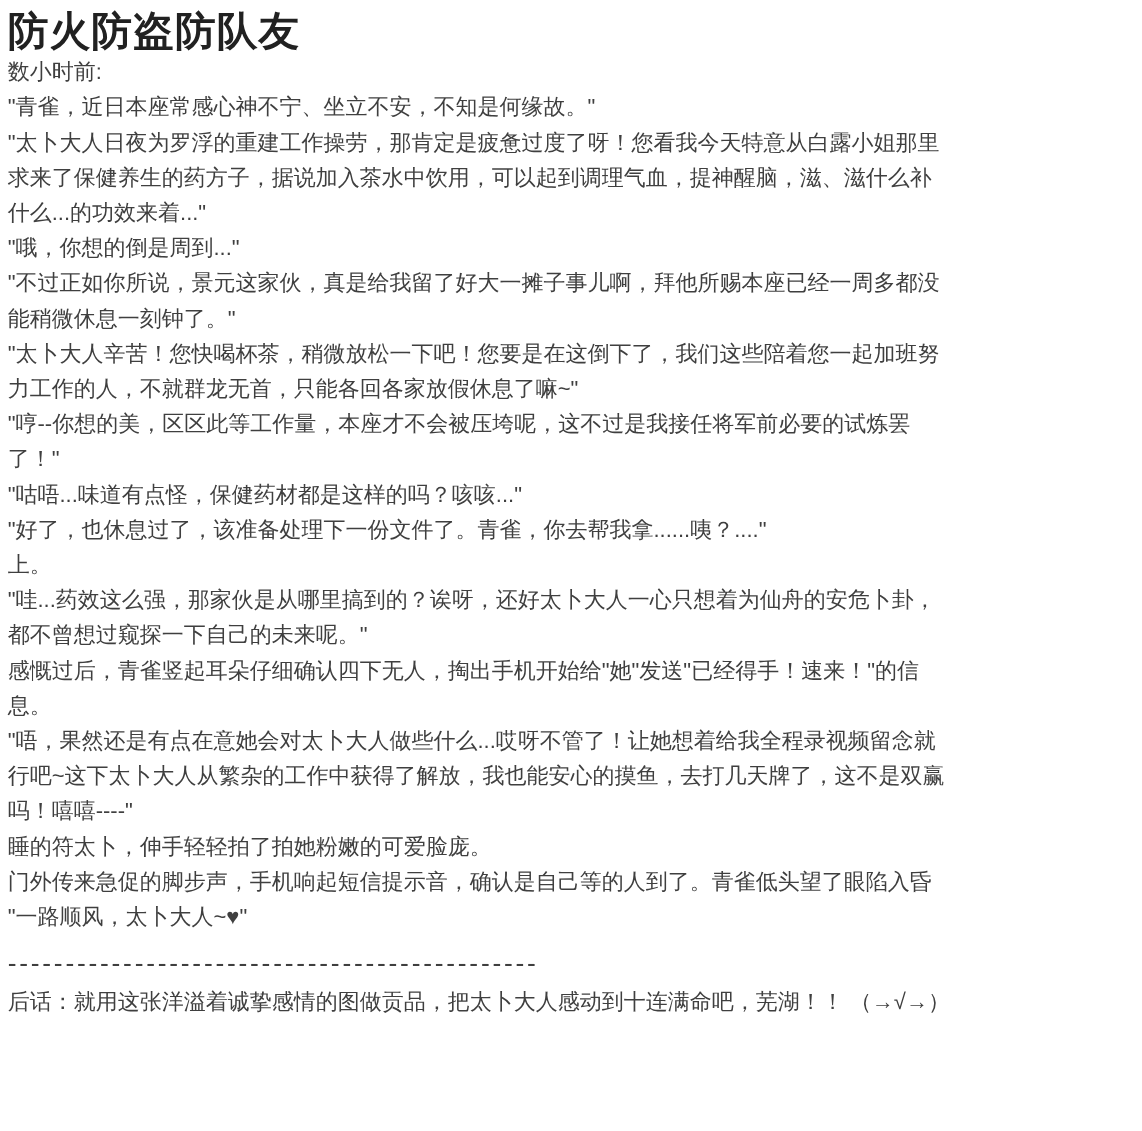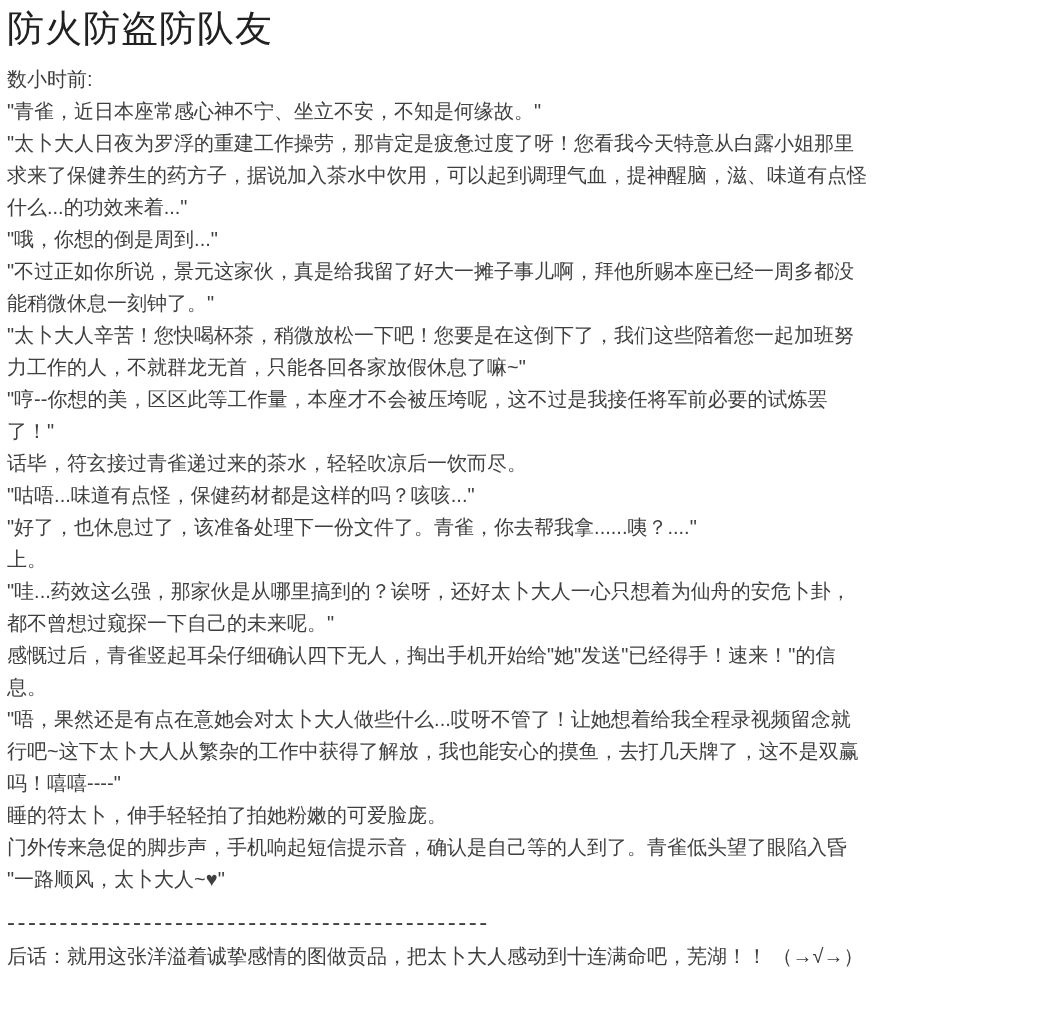--- a/index.html
+++ b/index.html
@@ -13,25 +13,24 @@
     width:1038px;
     height:1028px;
     overflow:hidden;
     font-family:"Liberation Sans","DejaVu Sans",sans-serif;
   }
   .page{
     padding:8px 6px 0 7px;
   }
   .doc-title{
     font-size:37px;
-    font-weight:400;
+    font-weight:700;
     color:var(--title-color);
     line-height:42px;
     letter-spacing:1px;
-    margin-bottom:13px;
   }
   .line{
     font-size:20px;
     line-height:32px;
     color:var(--body-color);
     white-space:pre-wrap;
     min-height:32px;
   }
   .divider{
     font-size:24px;
@@ -49,30 +48,29 @@
 </head>
 <body>
 
 <div class="page">
   <h1 class="doc-title">防火防盗防队友</h1>
 
   <div class="body-lines">
       <div class="line">数小时前:</div>
       <div class="line">"青雀，近日本座常感心神不宁、坐立不安，不知是何缘故。"</div>
       <div class="line">"太卜大人日夜为罗浮的重建工作操劳，那肯定是疲惫过度了呀！您看我今天特意从白露小姐那里</div>
-      <div class="line">求来了保健养生的药方子，据说加入茶水中饮用，可以起到调理气血，提神醒脑，滋、味道有点怪</div>
+      <div class="line">求来了保健养生的药方子，据说加入茶水中饮用，可以起到调理气血，提神醒脑，滋、滋什么补</div>
       <div class="line">什么...的功效来着..."</div>
       <div class="line">"哦，你想的倒是周到..."</div>
       <div class="line">"不过正如你所说，景元这家伙，真是给我留了好大一摊子事儿啊，拜他所赐本座已经一周多都没</div>
       <div class="line">能稍微休息一刻钟了。"</div>
       <div class="line">"太卜大人辛苦！您快喝杯茶，稍微放松一下吧！您要是在这倒下了，我们这些陪着您一起加班努</div>
       <div class="line">力工作的人，不就群龙无首，只能各回各家放假休息了嘛~"</div>
       <div class="line">"哼--你想的美，区区此等工作量，本座才不会被压垮呢，这不过是我接任将军前必要的试炼罢</div>
       <div class="line">了！"</div>
-      <div class="line">话毕，符玄接过青雀递过来的茶水，轻轻吹凉后一饮而尽。</div>
       <div class="line">"咕唔...味道有点怪，保健药材都是这样的吗？咳咳..."</div>
       <div class="line">"好了，也休息过了，该准备处理下一份文件了。青雀，你去帮我拿......咦？...."</div>
       <div class="line">上。</div>
       <div class="line">"哇...药效这么强，那家伙是从哪里搞到的？诶呀，还好太卜大人一心只想着为仙舟的安危卜卦，</div>
       <div class="line">都不曾想过窥探一下自己的未来呢。"</div>
       <div class="line">感慨过后，青雀竖起耳朵仔细确认四下无人，掏出手机开始给"她"发送"已经得手！速来！"的信</div>
       <div class="line">息。</div>
       <div class="line">"唔，果然还是有点在意她会对太卜大人做些什么...哎呀不管了！让她想着给我全程录视频留念就</div>
       <div class="line">行吧~这下太卜大人从繁杂的工作中获得了解放，我也能安心的摸鱼，去打几天牌了，这不是双赢</div>
       <div class="line">吗！嘻嘻----"</div>

